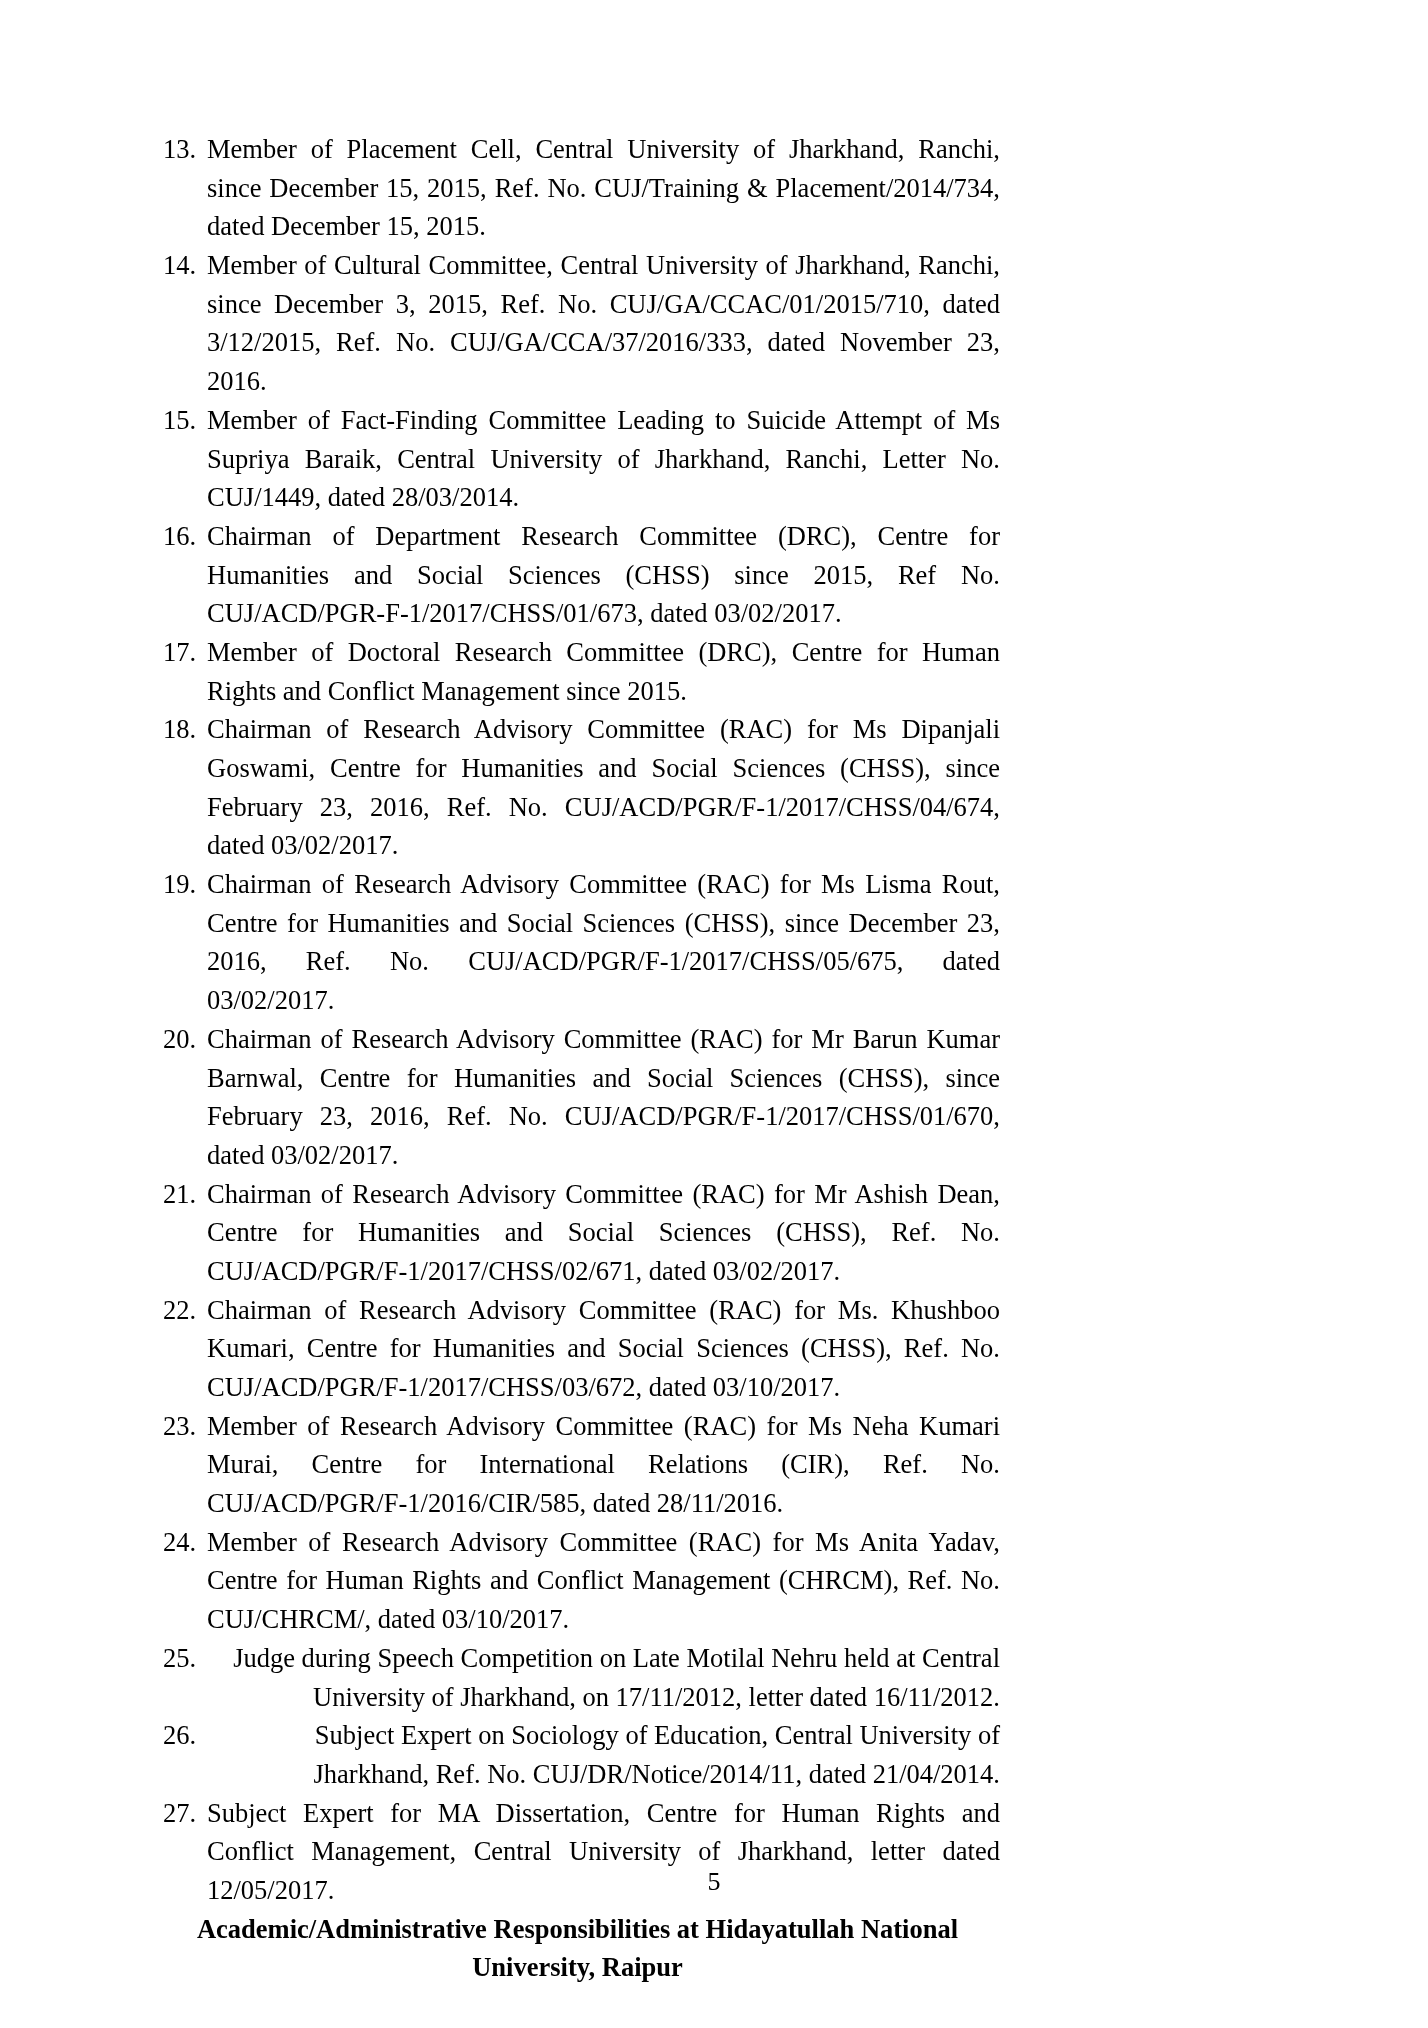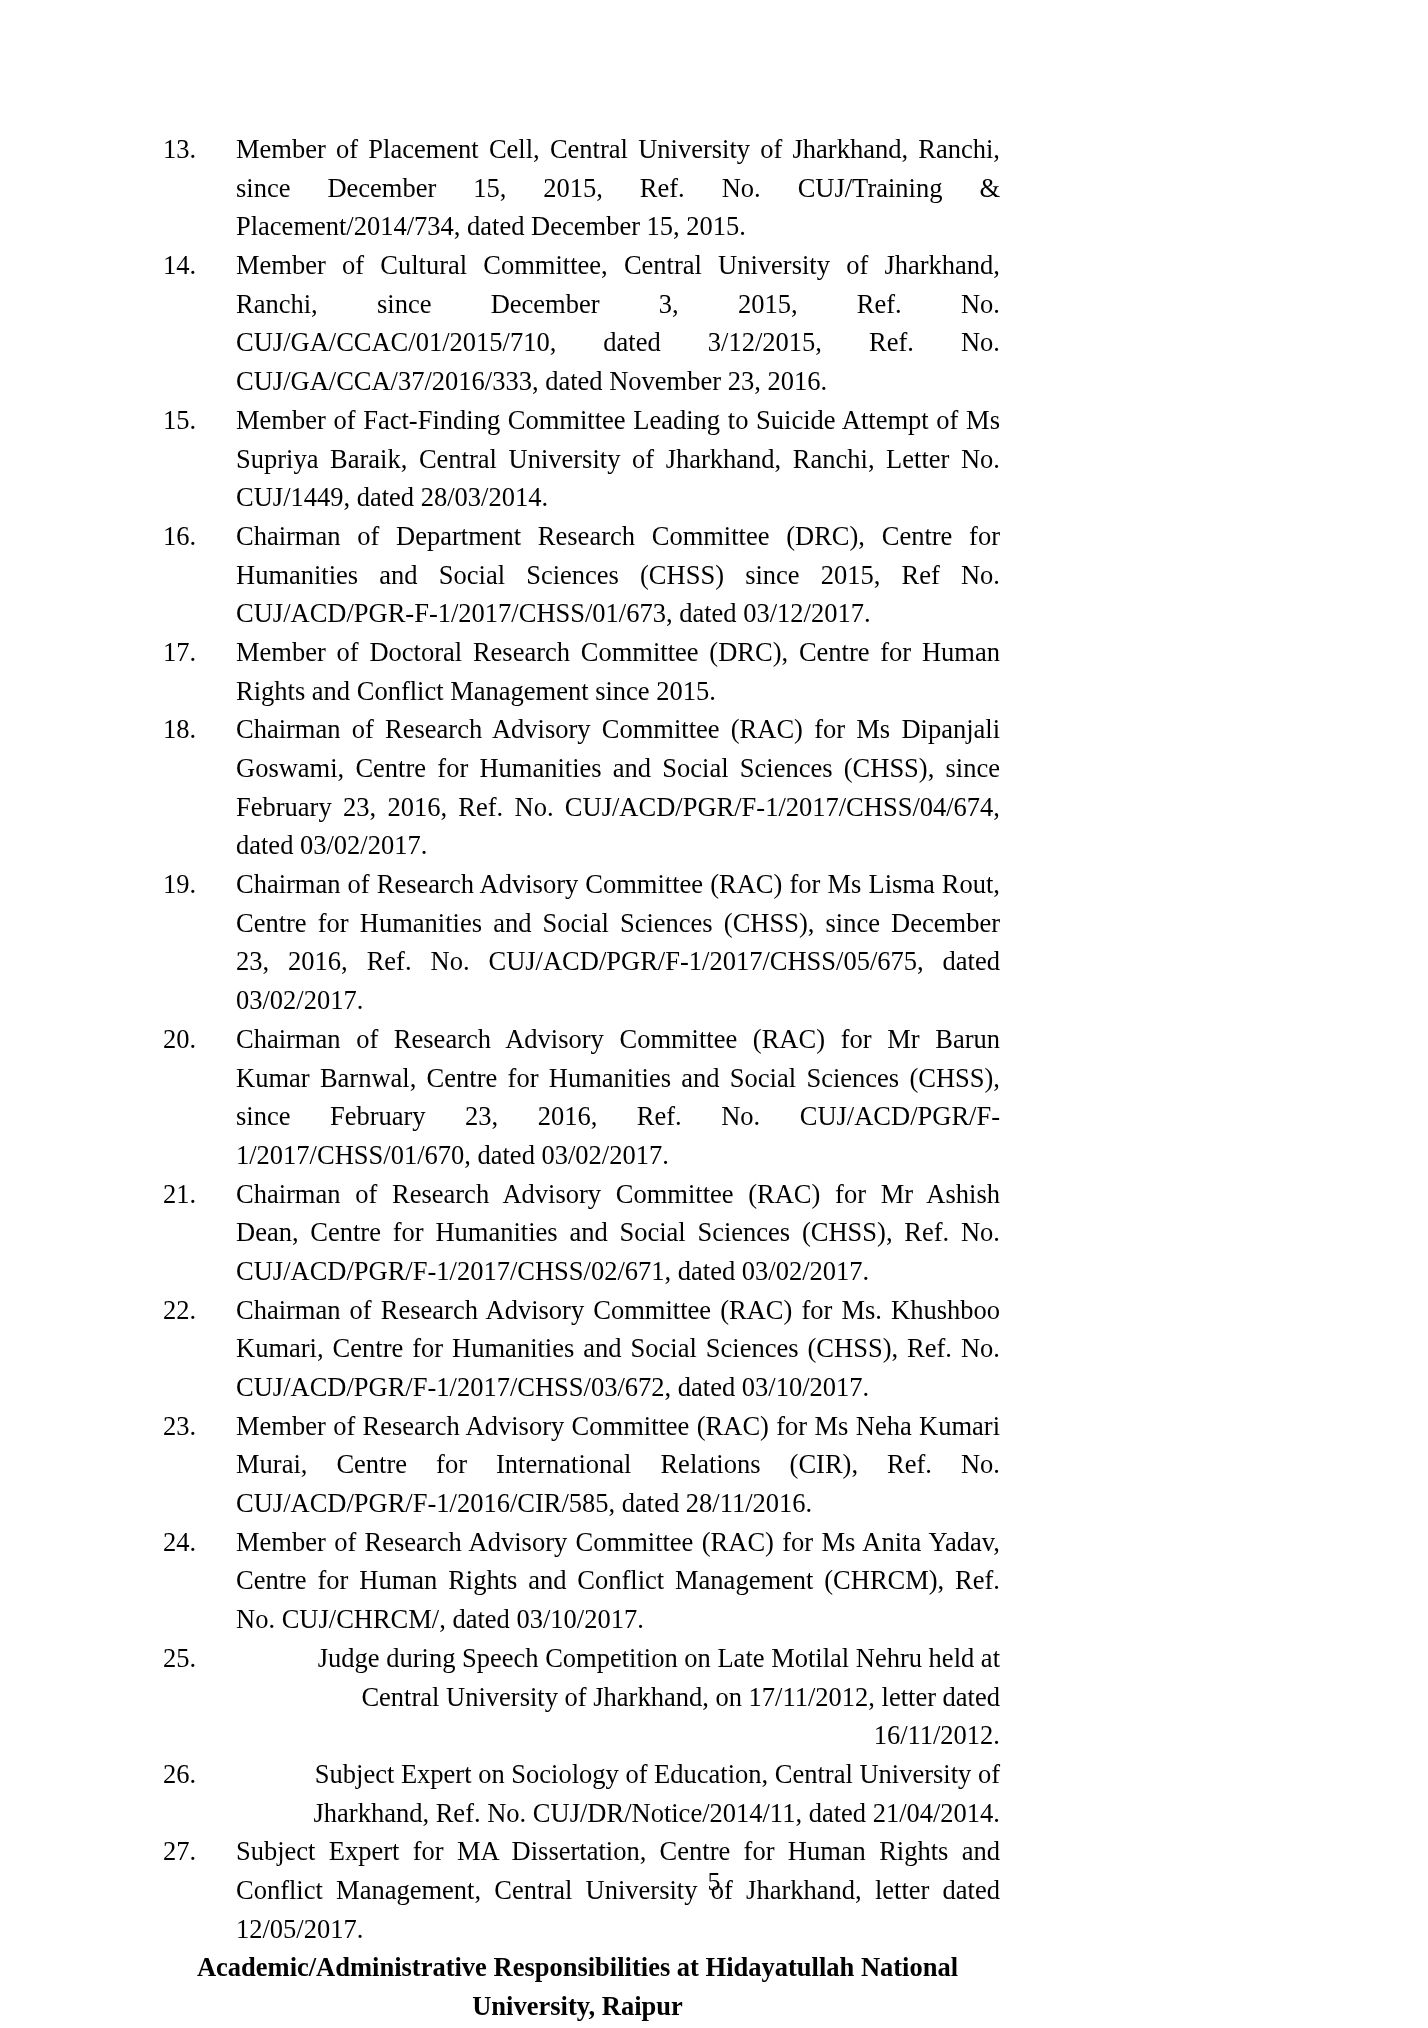--- a/index.html
+++ b/index.html
@@ -52,21 +52,20 @@
     line-height: 1.46;
     white-space: nowrap;
   }
   .txt {
     flex: 1 1 auto;
     text-align: justify;
     text-justify: inter-word;
     font-size: 26.5px;
     line-height: 1.46;
     hyphens: none;
-    margin-left: 29px;
   }
   .txt.nojustify {
     text-align: right;
   }
   .section-heading {
     text-align: center;
     font-weight: bold;
     font-size: 26.5px;
     line-height: 1.46;
     margin-bottom: 26px;
@@ -97,21 +96,21 @@
       <li>
         <span class="num">14.</span>
         <span class="txt">Member of Cultural Committee, Central University of Jharkhand, Ranchi, since December 3, 2015, Ref. No. CUJ/GA/CCAC/01/2015/710, dated 3/12/2015, Ref. No. CUJ/GA/CCA/37/2016/333, dated November 23, 2016.</span>
       </li>
       <li>
         <span class="num">15.</span>
         <span class="txt">Member of Fact-Finding Committee Leading to Suicide Attempt of Ms Supriya Baraik, Central University of Jharkhand, Ranchi, Letter No. CUJ/1449, dated 28/03/2014.</span>
       </li>
       <li>
         <span class="num">16.</span>
-        <span class="txt">Chairman of Department Research Committee (DRC), Centre for Humanities and Social Sciences (CHSS) since 2015, Ref No. CUJ/ACD/PGR-F-1/2017/CHSS/01/673, dated 03/12/2017.</span>
+        <span class="txt">Chairman of Department Research Committee (DRC), Centre for Humanities and Social Sciences (CHSS) since 2015, Ref No. CUJ/ACD/PGR-F-1/2017/CHSS/01/673, dated 03/02/2017.</span>
       </li>
       <li>
         <span class="num">17.</span>
         <span class="txt">Member of Doctoral Research Committee (DRC), Centre for Human Rights and Conflict Management since 2015.</span>
       </li>
       <li>
         <span class="num">18.</span>
         <span class="txt">Chairman of Research Advisory Committee (RAC) for Ms Dipanjali Goswami, Centre for Humanities and Social Sciences (CHSS), since February 23, 2016, Ref. No. CUJ/ACD/PGR/F-1/2017/CHSS/04/674, dated 03/02/2017.</span>
       </li>
       <li>

